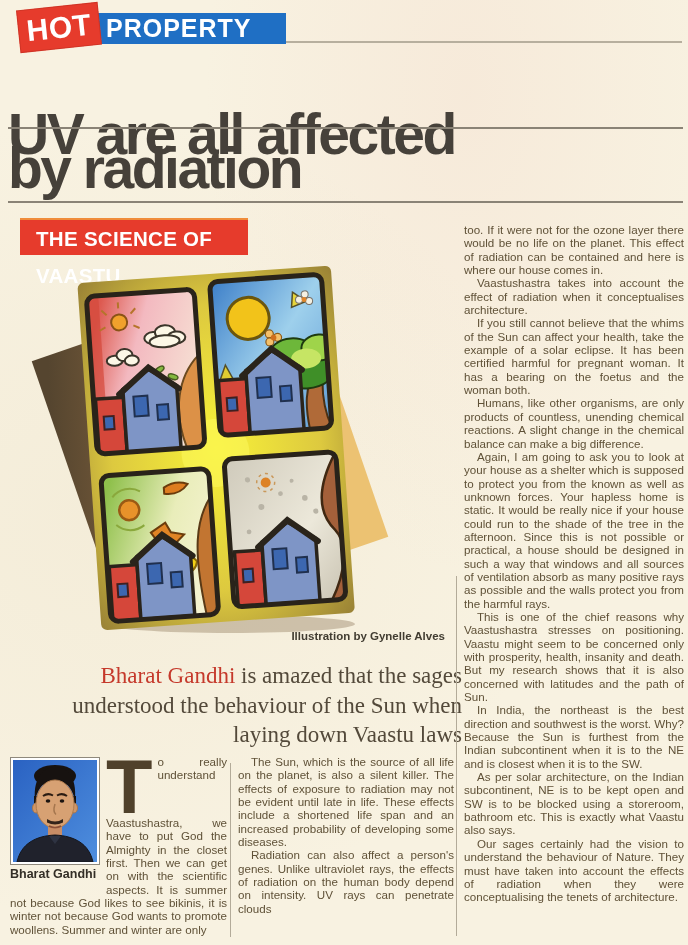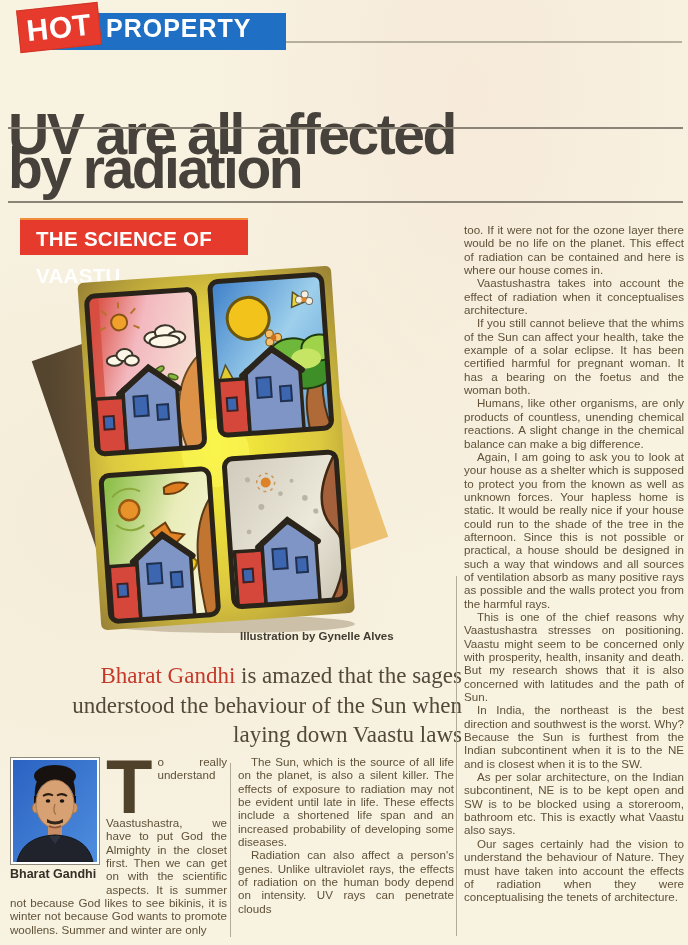--- a/index.html
+++ b/index.html
@@ -10,21 +10,21 @@
   }
   .page{
     position:relative;width:688px;height:945px;overflow:hidden;
     background:
       radial-gradient(ellipse at 68% 10%, rgba(235,175,165,0.12), transparent 40%),
       radial-gradient(ellipse at 15% 55%, rgba(210,190,145,0.10), transparent 55%),
       #f8f2e1;
   }
   
   .property-bar{
-    position:absolute;left:30px;top:13px;width:256px;height:37px;
+    position:absolute;left:30px;top:13px;width:256px;height:31px;
     background:#1f6fc4;color:#fff;font-weight:bold;font-size:25px;
     line-height:31px;padding-left:76px;box-sizing:border-box;letter-spacing:1px;
   }
   .hot-badge{
     position:absolute;left:18px;top:6px;width:82px;height:43px;
     background:#e63b2c;transform:rotate(-6deg);
     display:flex;align-items:center;justify-content:center;
     color:#fff;font-weight:bold;font-size:30px;letter-spacing:0.5px;
     box-shadow:0 0 0 1px rgba(140,30,20,0.25) inset;
   }
@@ -41,21 +41,21 @@
   
   .section-label{
     position:absolute;left:20px;top:218px;width:228px;height:37px;
     background:#e63b2c;color:#fff;font-weight:bold;font-size:20.5px;
     line-height:37px;padding-left:16px;box-sizing:border-box;letter-spacing:0.3px;
     border-top:2px solid #f08c3a;
   }
   
   .illustration{position:absolute;left:15px;top:246px;width:430px;height:390px;}
   .credit{
-    position:absolute;left:240px;top:630px;width:205px;
+    position:absolute;left:240px;top:630px;width:205px;text-align:right;
     font-size:11.5px;font-weight:bold;color:#413c31;
   }
   
   .standfirst{
     position:absolute;left:10px;top:661px;width:452px;
     font-family:"Liberation Serif",serif;font-size:23px;line-height:29.5px;color:#53493a;text-align:right;
   }
   .standfirst .author{color:#c5392b;}
   
   .col{position:absolute;font-size:11.6px;line-height:13.35px;color:#5f5137;text-align:justify;}

